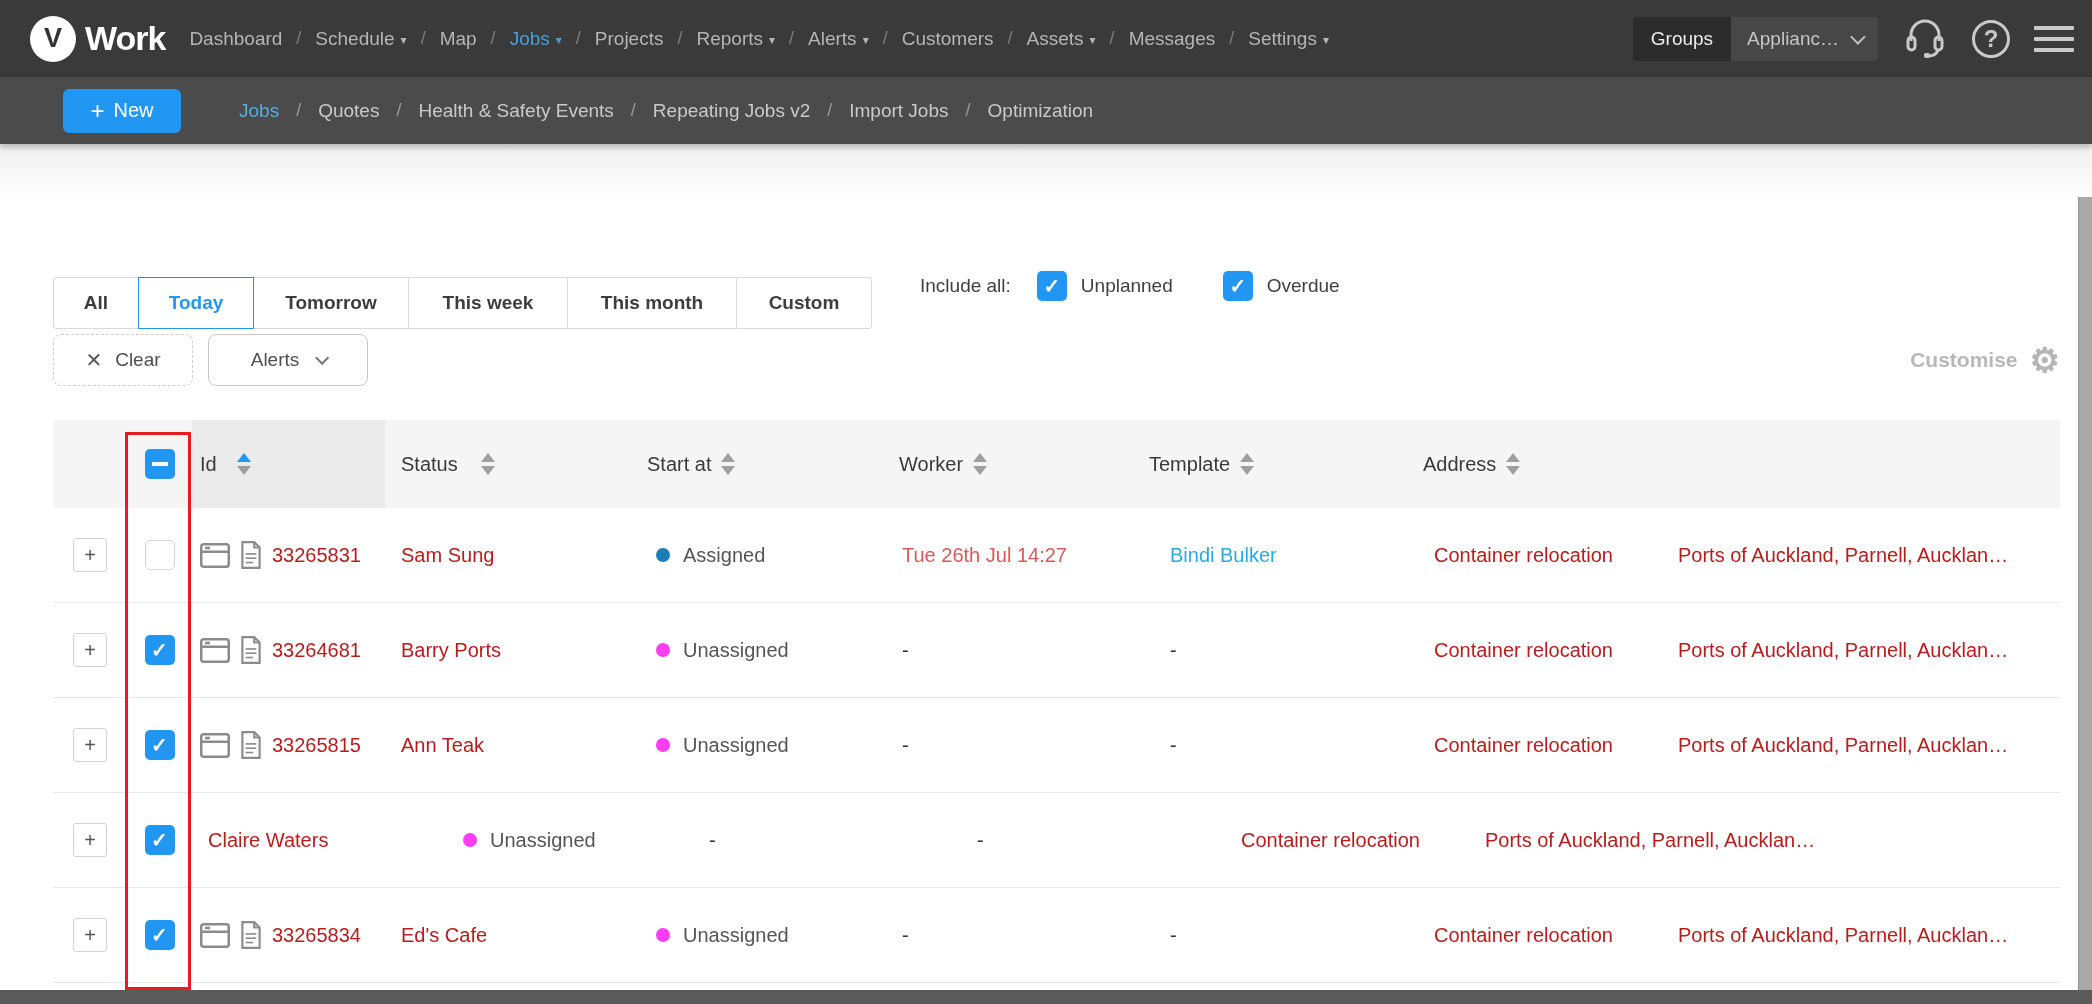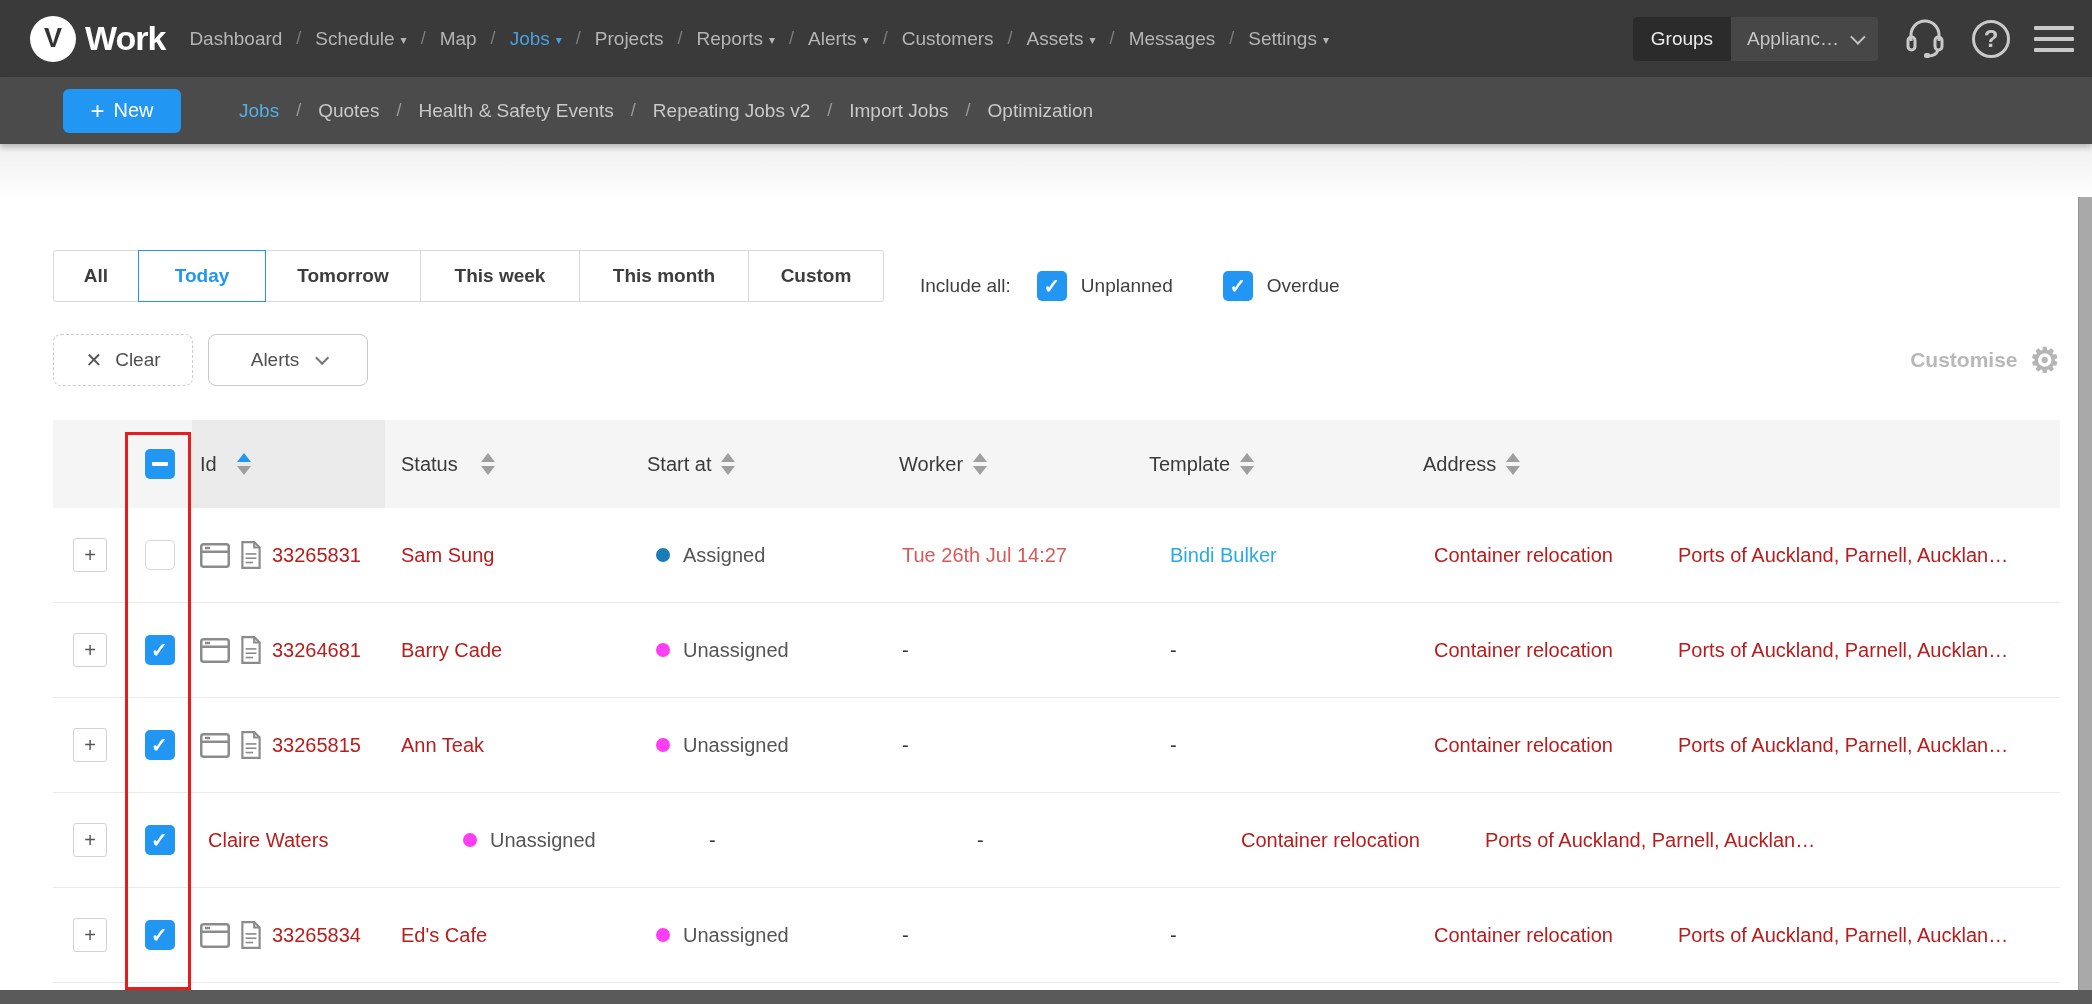--- a/index.html
+++ b/index.html
@@ -56,21 +56,21 @@
   .subtabs { display:flex; align-items:center; margin-left:58px; list-style:none; }
   .subtabs li { display:flex; align-items:center; }
   .subtabs li:not(:last-child)::after { content:"/"; color:#9a9a9a; font-size:18px; margin:0 17px; }
   .subtabs a { color:#c9c9c9; font-size:19px; text-decoration:none; cursor:pointer; }
   .subtabs a.active { color:#54aee3; }
 
   .band { position:absolute; left:0; top:144px; width:100%; height:56px;
           background:linear-gradient(#efefef, #ffffff); }
 
   
-  .range-tabs { position:absolute; left:53px; top:250px; height:52px; display:flex; }
+  .range-tabs { position:absolute; left:53px; top:277px; height:52px; display:flex; }
   .seg {
     height:52px; background:#ffffff; border:1px solid #d9d9d9; margin-left:-1px;
     display:flex; align-items:center; justify-content:center;
     font-size:19px; font-weight:700; color:#3d3d3d; cursor:pointer; position:relative;
   }
   .seg:first-child { margin-left:0; border-radius:3px 0 0 3px; }
   .seg:last-child { border-radius:0 3px 3px 0; }
   .seg.selected { color:#2196f3; border-color:#2196f3; z-index:2; }
 
   .include-all { position:absolute; left:920px; top:260px; height:52px; display:flex; align-items:center; }
@@ -287,21 +287,21 @@
       <li>
           <a>Optimization</a>
         </li>
     </ul>
   </div>
 
   <div class="band"></div>
 
   <div class="range-tabs">
     <div class="seg" style="width:86px">All</div>
-    <div class="seg selected" style="width:128px">Today</div>
+    <div class="seg selected" style="width:116px">Today</div>
     <div class="seg" style="width:156px">Tomorrow</div>
     <div class="seg" style="width:160px">This week</div>
     <div class="seg" style="width:170px">This month</div>
     <div class="seg" style="width:136px">Custom</div>
   </div>
 
   <div class="include-all">
     <span class="include-label">Include all:</span>
     <span class="cb-pair">
       <span class="cb checked"></span>
@@ -446,21 +446,21 @@
               <path d="M2 1 h11 l5 5 v19 H2 z" stroke="#8b8b8b" stroke-width="2"></path>
               <path d="M13 1 v5 h5" stroke="#8b8b8b" stroke-width="2"></path>
               <line x1="5" y1="12" x2="15" y2="12" stroke="#8b8b8b" stroke-width="1.5"></line>
               <line x1="5" y1="16" x2="15" y2="16" stroke="#8b8b8b" stroke-width="1.5"></line>
               <line x1="5" y1="20" x2="12" y2="20" stroke="#8b8b8b" stroke-width="1.5"></line>
             </svg>
           </span>
         <a class="link">33264681</a>
       </div>
       <div class="cell c-customer">
-          <a class="link">Barry Cade</a>
+          <a class="link">Barry Ports</a>
         </div>
       <div class="cell c-status">
         <span class="dot" style="background-color: rgb(255, 61, 245);"></span>
         <span class="status-label">Unassigned</span>
       </div>
       <div class="cell c-start">
           <span class="plain-val" style="color: rgb(51, 51, 51);">-</span>
         </div>
       <div class="cell c-worker">
           <span class="plain-val" style="color: rgb(51, 51, 51);">-</span>

